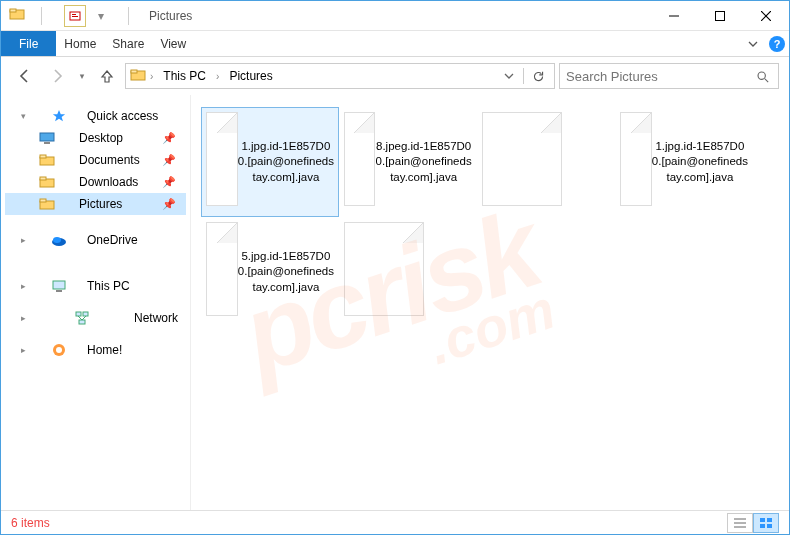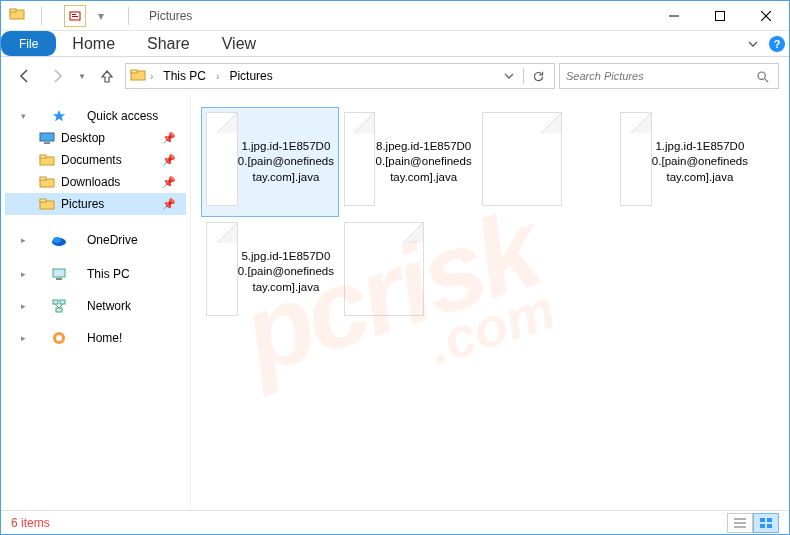--- a/index.html
+++ b/index.html
@@ -11,52 +11,52 @@
 .titlebar .app-icon svg { width: 16px; height: 16px; }
 .titlebar .qat { display: flex; align-items: center; gap: 4px; margin-left: 6px; }
 .titlebar .qat-item { width: 22px; height: 22px; display:flex; align-items:center; justify-content:center; border:1px solid transparent;}
 .titlebar .sep { width: 1px; height: 18px; background: #d0d0d0; margin: 0 6px; }
 .titlebar .title { margin-left: 4px; color: #555; font-size: 12px; }
 .titlebar .win-controls { margin-left: auto; display: flex; }
 .titlebar .win-btn { width: 46px; height: 30px; display:flex; align-items:center; justify-content:center; }
 
 
 .ribbon { display:flex; align-items:stretch; height: 26px; border-bottom: 1px solid #d9d9d9; background:#fff;}
-.ribbon .file-tab { background:#1979ca; color:#fff; padding:0 18px; display:flex; align-items:center; font-size:12px;border-radius:9px;}
-.ribbon .tab { padding:0 16px; display:flex; align-items:center; color:#333; font-size:16px;}
+.ribbon .file-tab { background:#1979ca; color:#fff; padding:0 18px; display:flex; align-items:center; font-size:12px;}
+.ribbon .tab { padding:0 8px; display:flex; align-items:center; color:#333; font-size:12px;}
 .ribbon .spacer { flex:1; }
 .ribbon .tab-chevron { width:24px; display:flex; align-items:center; justify-content:center; color:#555;}
 .ribbon .help { width:24px; display:flex; align-items:center; justify-content:center; }
 .help-circle { width:16px; height:16px; border-radius:50%; background:#1e90ff; color:#fff; font-size:11px; display:flex; align-items:center; justify-content:center; font-weight:bold;}
 
 
 .addrbar { height: 38px; display:flex; align-items:center; padding: 4px 10px; gap:4px; }
 .nav-btn { width:28px; height:28px; display:flex; align-items:center; justify-content:center; color:#777; border-radius:3px;}
 .nav-btn.disabled { color:#bbb; }
 .nav-chev { width:14px; height:28px; display:flex; align-items:center; justify-content:center; color:#777; font-size:9px;}
 .path-box { flex:1; height:26px; border:1px solid #ccc; display:flex; align-items:center; padding:0 4px; gap:2px; background:#fff;}
 .path-box .folder-icon svg { width:16px; height:16px; }
 .crumb { padding:0 6px; display:flex; align-items:center; height:100%; font-size:12px;}
 .crumb-sep { color:#888; font-size:10px; padding:0 2px;}
 .path-box .right-icons { margin-left:auto; display:flex; align-items:center; gap:2px;}
 .path-box .right-icons .rbtn { width:24px; height:24px; display:flex; align-items:center; justify-content:center; color:#666;}
 .path-box .right-icons hr { width:1px; height:16px; background:#ccc; border:none;}
 .search-box { width:220px; height:26px; border:1px solid #ccc; display:flex; align-items:center; padding:0 6px; background:#fff;}
-.search-box input { flex:1; border:none; outline:none; font-size:11px; color:#888; font-style:italic;}
+.search-box input { flex:1; border:none; outline:none; font-size:13px; color:#888; }
 .search-box .search-btn { width:20px; display:flex; align-items:center; justify-content:center; color:#666;}
 
 
 .main { display:flex; height: calc(100% - 30px - 26px - 38px - 24px); }
 .sidebar { width:190px; border-right:1px solid #eee; padding:10px 4px; }
 .tree-section { margin-bottom:14px; }
 .tree-header { display:flex; align-items:center; gap:20px; padding:3px 8px 3px 16px; font-size:12px;}
 .tree-header .chev { color:#888; font-size:9px; width:10px;}
 .tree-header.expanded .chev::before { content:"▾"; }
 .tree-header.collapsed .chev::before { content:"▸"; }
-.tree-item { display:flex; align-items:center; gap:6px; padding:3px 8px 3px 34px; font-size:12px; position:relative;}
+.tree-item { display:flex; align-items:center; gap:24px; padding:3px 8px 3px 34px; font-size:12px; position:relative;}
 .tree-item .pin { position:absolute; right:10px; color:#888; font-size:11px;}
 .tree-item.selected { background:#cce8ff; }
 .ticon { width:16px; height:16px; display:inline-flex; align-items:center; justify-content:center;}
 
 .content { flex:1; padding:12px 10px; overflow:auto;}
 .file-grid { display:flex; flex-wrap:wrap; gap-row: 20px; }
 .file-item { width:138px; display:flex; flex-direction:row; align-items:center; padding:4px; border:1px solid transparent;}
 .file-item.selected { border:1px solid #7bb8e8; background:#e5f3ff;}
 .file-thumb { width:80px; height:94px; background:#fff; border:1px solid #ddd; margin-bottom:6px; position:relative;}
 .file-thumb::before { content:""; position:absolute; top:0; right:0; width:20px; height:20px; background:linear-gradient(135deg, transparent 48%, #ddd 50%, #f5f5f5 52%); }
@@ -236,41 +236,41 @@
                 <rect x="1" y="5" width="14" height="8" fill="#ffd36b" stroke="#c79a2a"></rect>
                 <rect x="1" y="3" width="6" height="3" fill="#ffe6a6" stroke="#c79a2a"></rect>
               </svg>
             </span>
             <span>Pictures</span>
             <span class="pin">📌</span>
           </div>
         </div>
     </div>
     <div class="tree-section" id="root-items">
-        <div class="tree-header collapsed" style="margin-bottom: 12px;">
+        <div class="tree-header collapsed" style="margin-bottom: 24px;">
           <span class="chev"></span>
           <span class="ticon">
             <svg width="16" height="16" viewBox="0 0 16 16">
               <ellipse cx="8" cy="10" rx="7" ry="4" fill="#0a63c7"></ellipse>
               <ellipse cx="6" cy="8" rx="4" ry="3" fill="#1e90ff"></ellipse>
             </svg>
           </span>
           <span>OneDrive</span>
         </div>
         <div class="tree-header collapsed" style="margin-bottom: 10px;">
           <span class="chev"></span>
           <span class="ticon">
             <svg width="16" height="16" viewBox="0 0 16 16">
               <rect x="2" y="3" width="12" height="8" fill="#cfe8ff" stroke="#4a7"></rect>
               <rect x="5" y="12" width="6" height="2" fill="#888"></rect>
             </svg>
           </span>
           <span>This PC</span>
         </div>
-        <div class="tree-header collapsed" style="margin-bottom: 10px;">
+        <div class="tree-header collapsed" style="margin-bottom: 10px; justify-content: space-between;">
           <span class="chev"></span>
           <span class="ticon">
             <svg width="16" height="16" viewBox="0 0 16 16">
               <rect x="2" y="2" width="5" height="4" fill="#cfe8ff" stroke="#4a7"></rect>
               <rect x="9" y="2" width="5" height="4" fill="#cfe8ff" stroke="#4a7"></rect>
               <rect x="5" y="10" width="6" height="4" fill="#cfe8ff" stroke="#4a7"></rect>
               <line x1="4" y1="6" x2="8" y2="10" stroke="#4a7"></line>
               <line x1="12" y1="6" x2="8" y2="10" stroke="#4a7"></line>
             </svg>
           </span>

